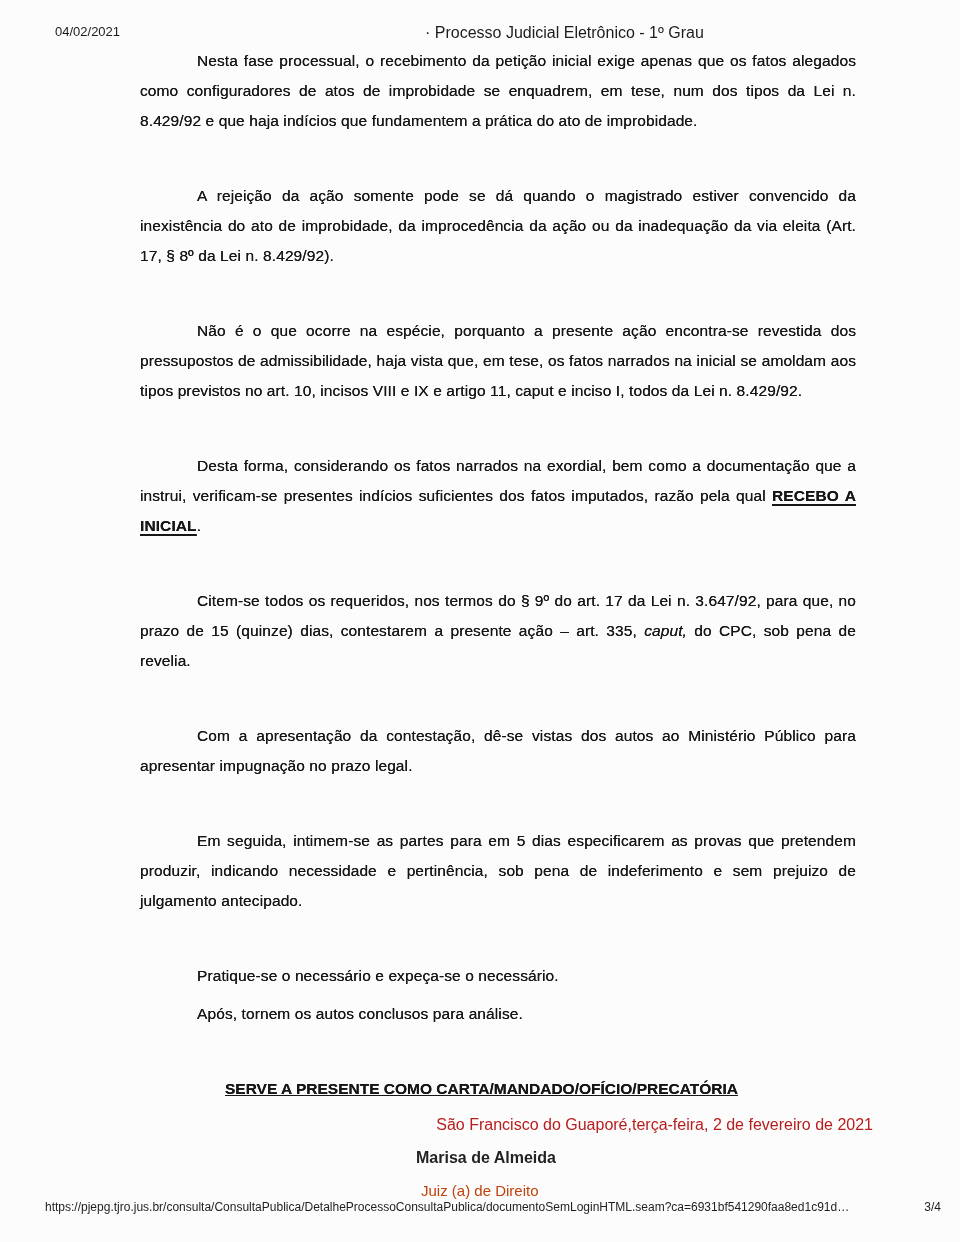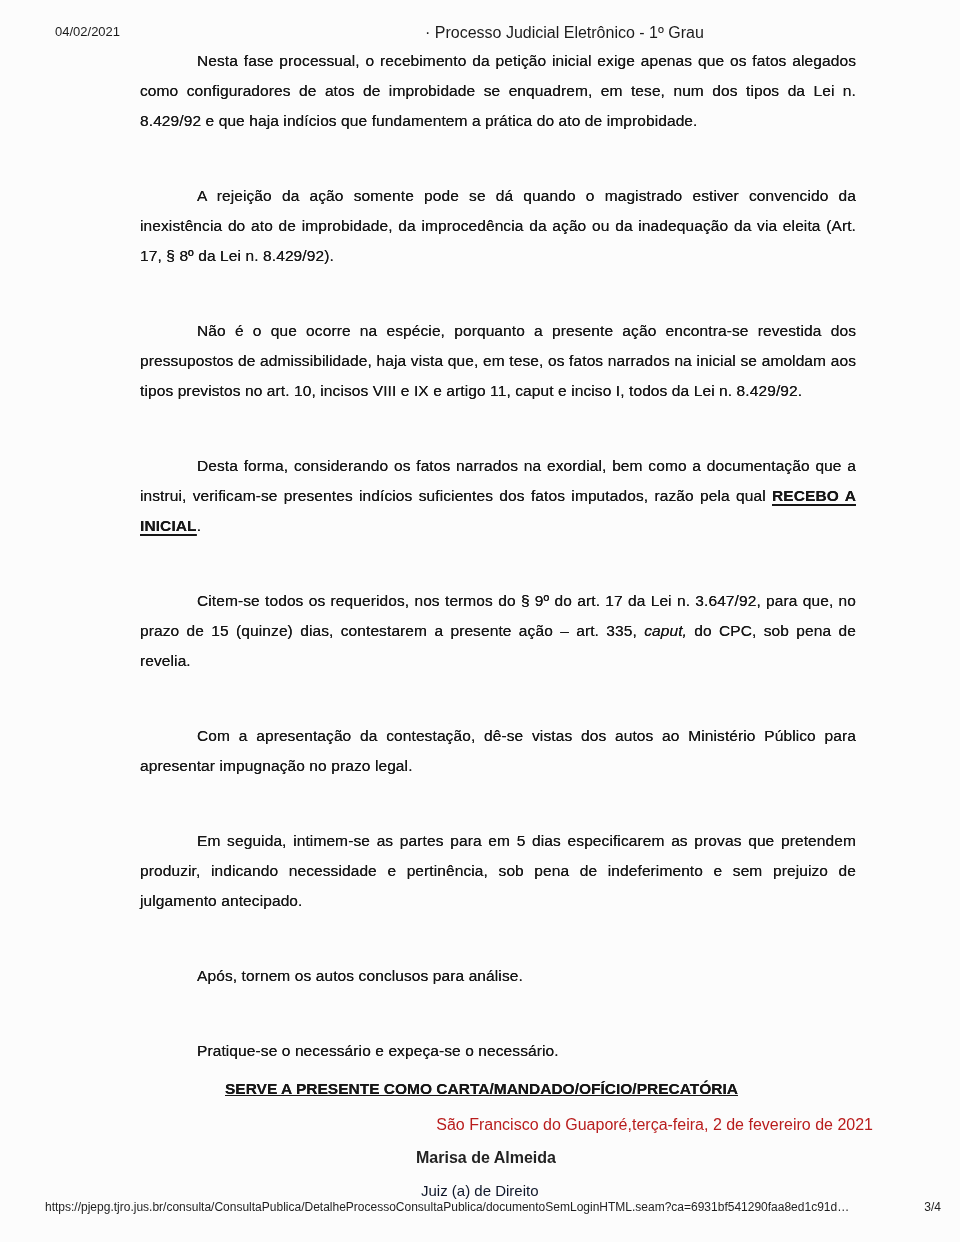--- a/index.html
+++ b/index.html
@@ -79,21 +79,21 @@
     line-height: 33px;
     font-weight: 700;
     padding-left: 276px;
     color: #232323;
     margin: 0;
   }
   .sig-title {
     font-size: 15px;
     line-height: 33px;
     padding-left: 281px;
-    color: #0f172a;
+    color: #c2410c;
     margin: 0;
   }
 
   
   .ftr-url {
     position: absolute;
     top: 1200px; left: 45px;
     font-size: 12px;
     color: #1e1e1e;
     white-space: nowrap;
@@ -120,23 +120,23 @@
   <p class="par">Não é o que ocorre na espécie, porquanto a presente ação encontra-se revestida dos pressupostos de admissibilidade, haja vista que, em tese, os fatos narrados na inicial se amoldam aos tipos previstos no art. 10, incisos VIII e IX e artigo 11, caput e inciso I, todos da Lei n. 8.429/92.</p>
 
   <p class="par"><span>Desta forma, considerando os fatos narrados na exordial, bem como a documentação que a instrui, verificam-se presentes indícios suficientes dos fatos imputados, razão pela qual </span><span class="emph">RECEBO A INICIAL</span><span>.</span></p>
 
   <p class="par"><span>Citem-se todos os requeridos, nos termos do § 9º do art. 17 da Lei n. 3.647/92, para que, no prazo de 15 (quinze) dias, contestarem a presente ação – art. 335, </span><span class="it">caput,</span><span> do CPC, sob pena de revelia.</span></p>
 
   <p class="par">Com a apresentação da contestação, dê-se vistas dos autos ao Ministério Público para apresentar impugnação no prazo legal.</p>
 
   <p class="par">Em seguida, intimem-se as partes para em 5 dias especificarem as provas que pretendem produzir, indicando necessidade e pertinência, sob pena de indeferimento e sem prejuizo de julgamento antecipado.</p>
 
+  <p class="par par-tight">Pratique-se o necessário e expeça-se o necessário.</p>
+
   <p class="par par-short">Após, tornem os autos conclusos para análise.</p>
-
-  <p class="par par-tight">Pratique-se o necessário e expeça-se o necessário.</p>
 
   <p class="serve-line">SERVE A PRESENTE COMO CARTA/MANDADO/OFÍCIO/PRECATÓRIA</p>
 
   <p class="sig-date">São Francisco do Guaporé,terça-feira, 2 de fevereiro de 2021</p>
   <p class="sig-name">Marisa de Almeida</p>
   <p class="sig-title">Juiz (a) de Direito</p>
 
 </div>
 
 <div class="ftr-url">https://pjepg.tjro.jus.br/consulta/ConsultaPublica/DetalheProcessoConsultaPublica/documentoSemLoginHTML.seam?ca=6931bf541290faa8ed1c91d…</div>

